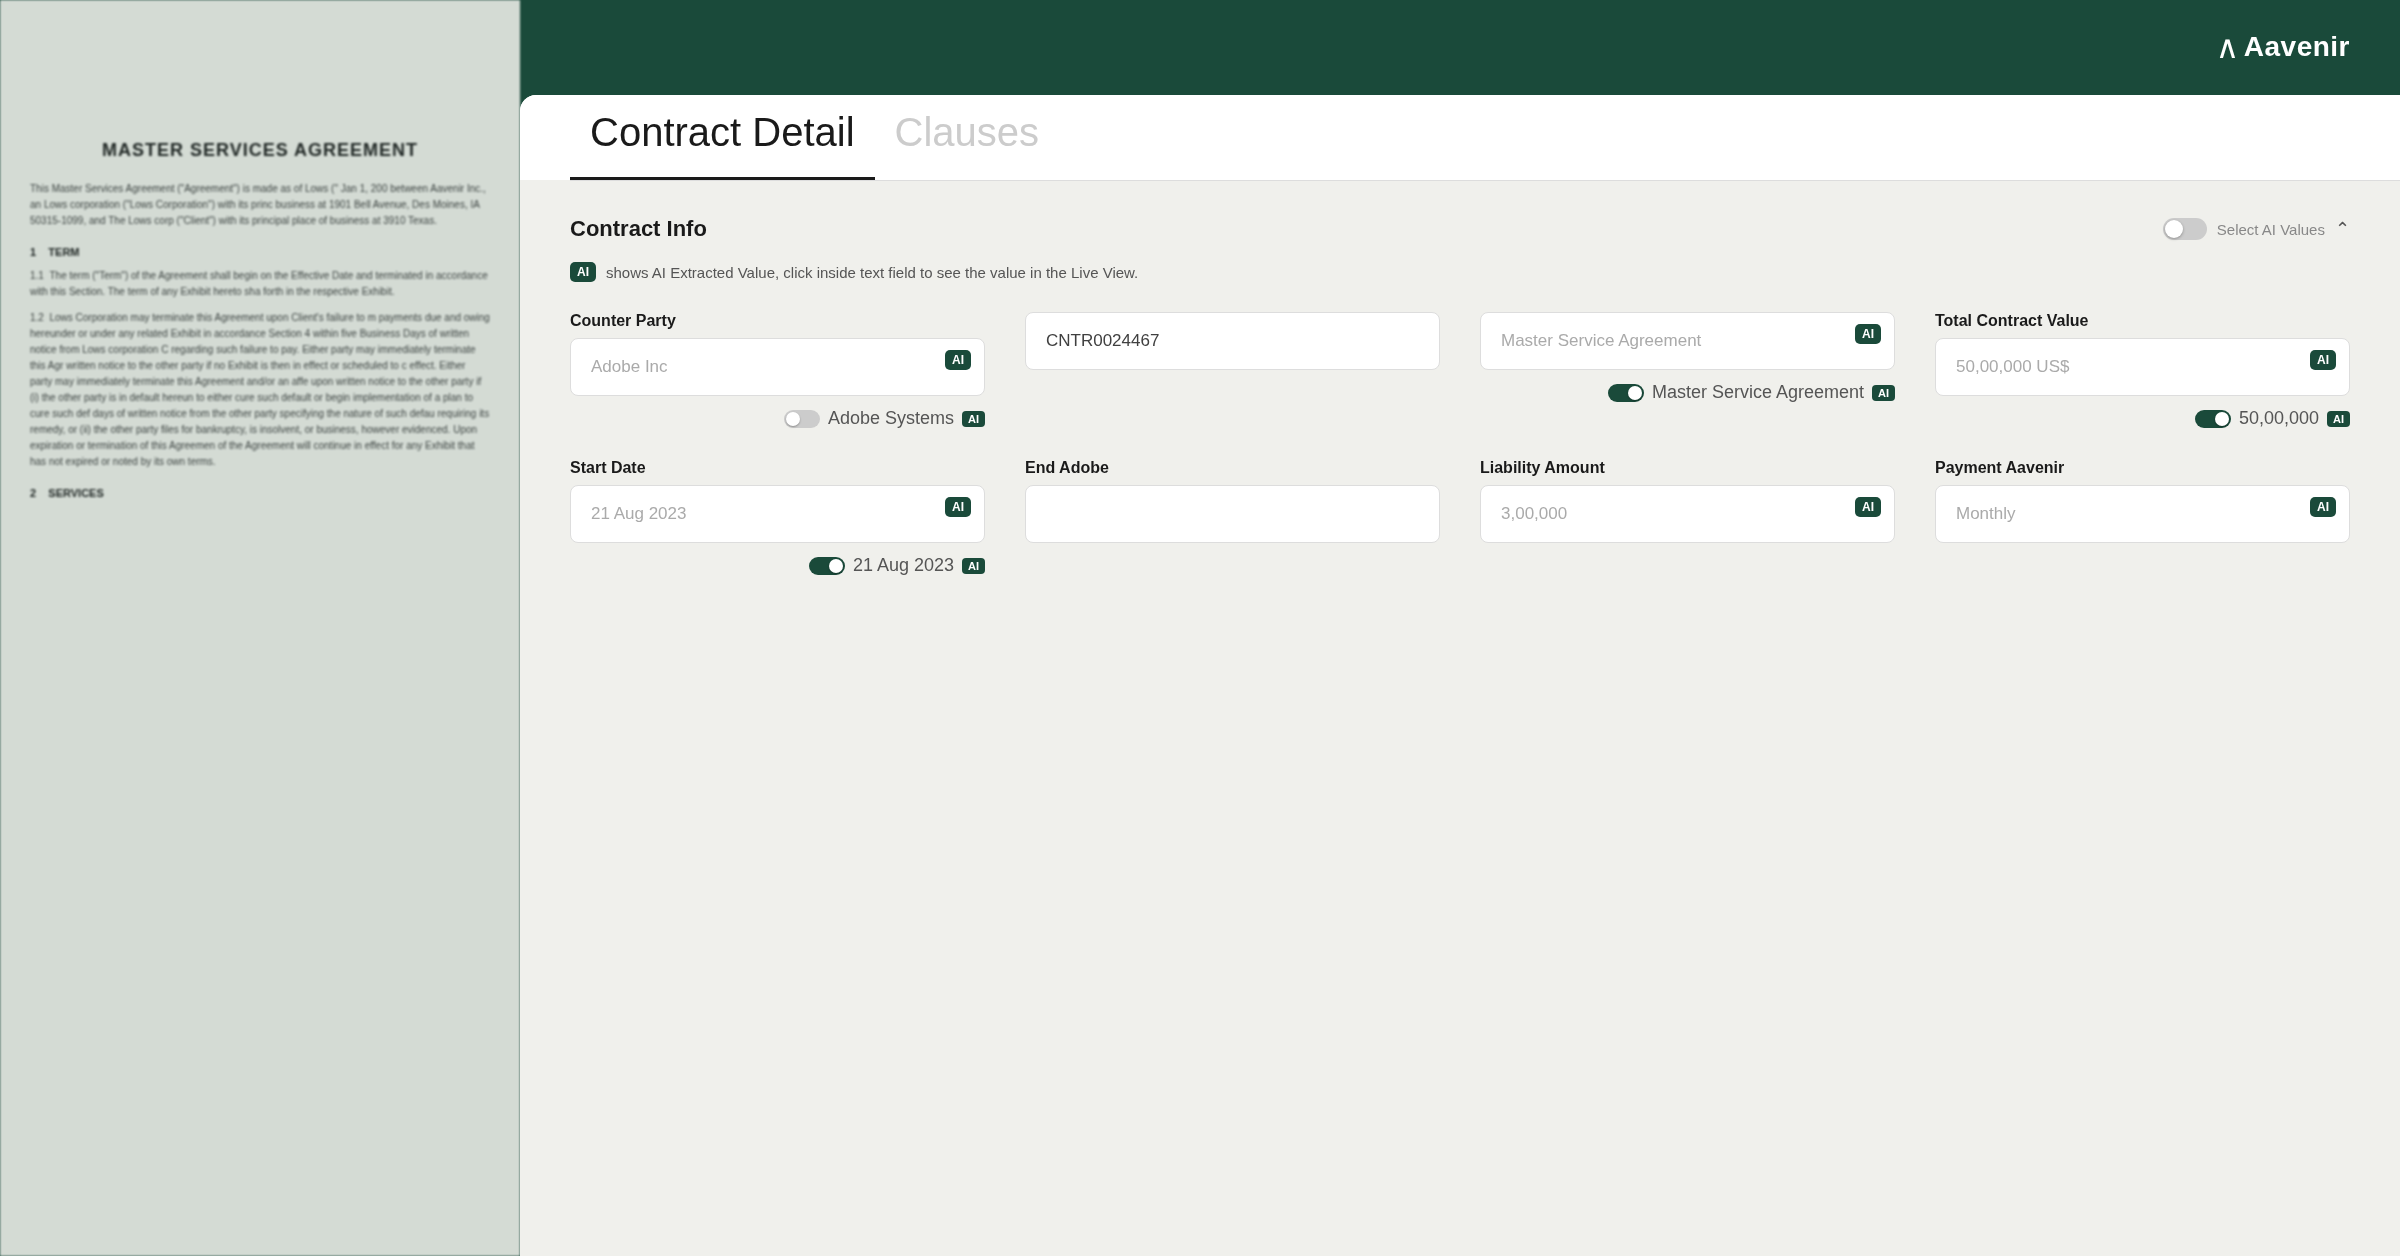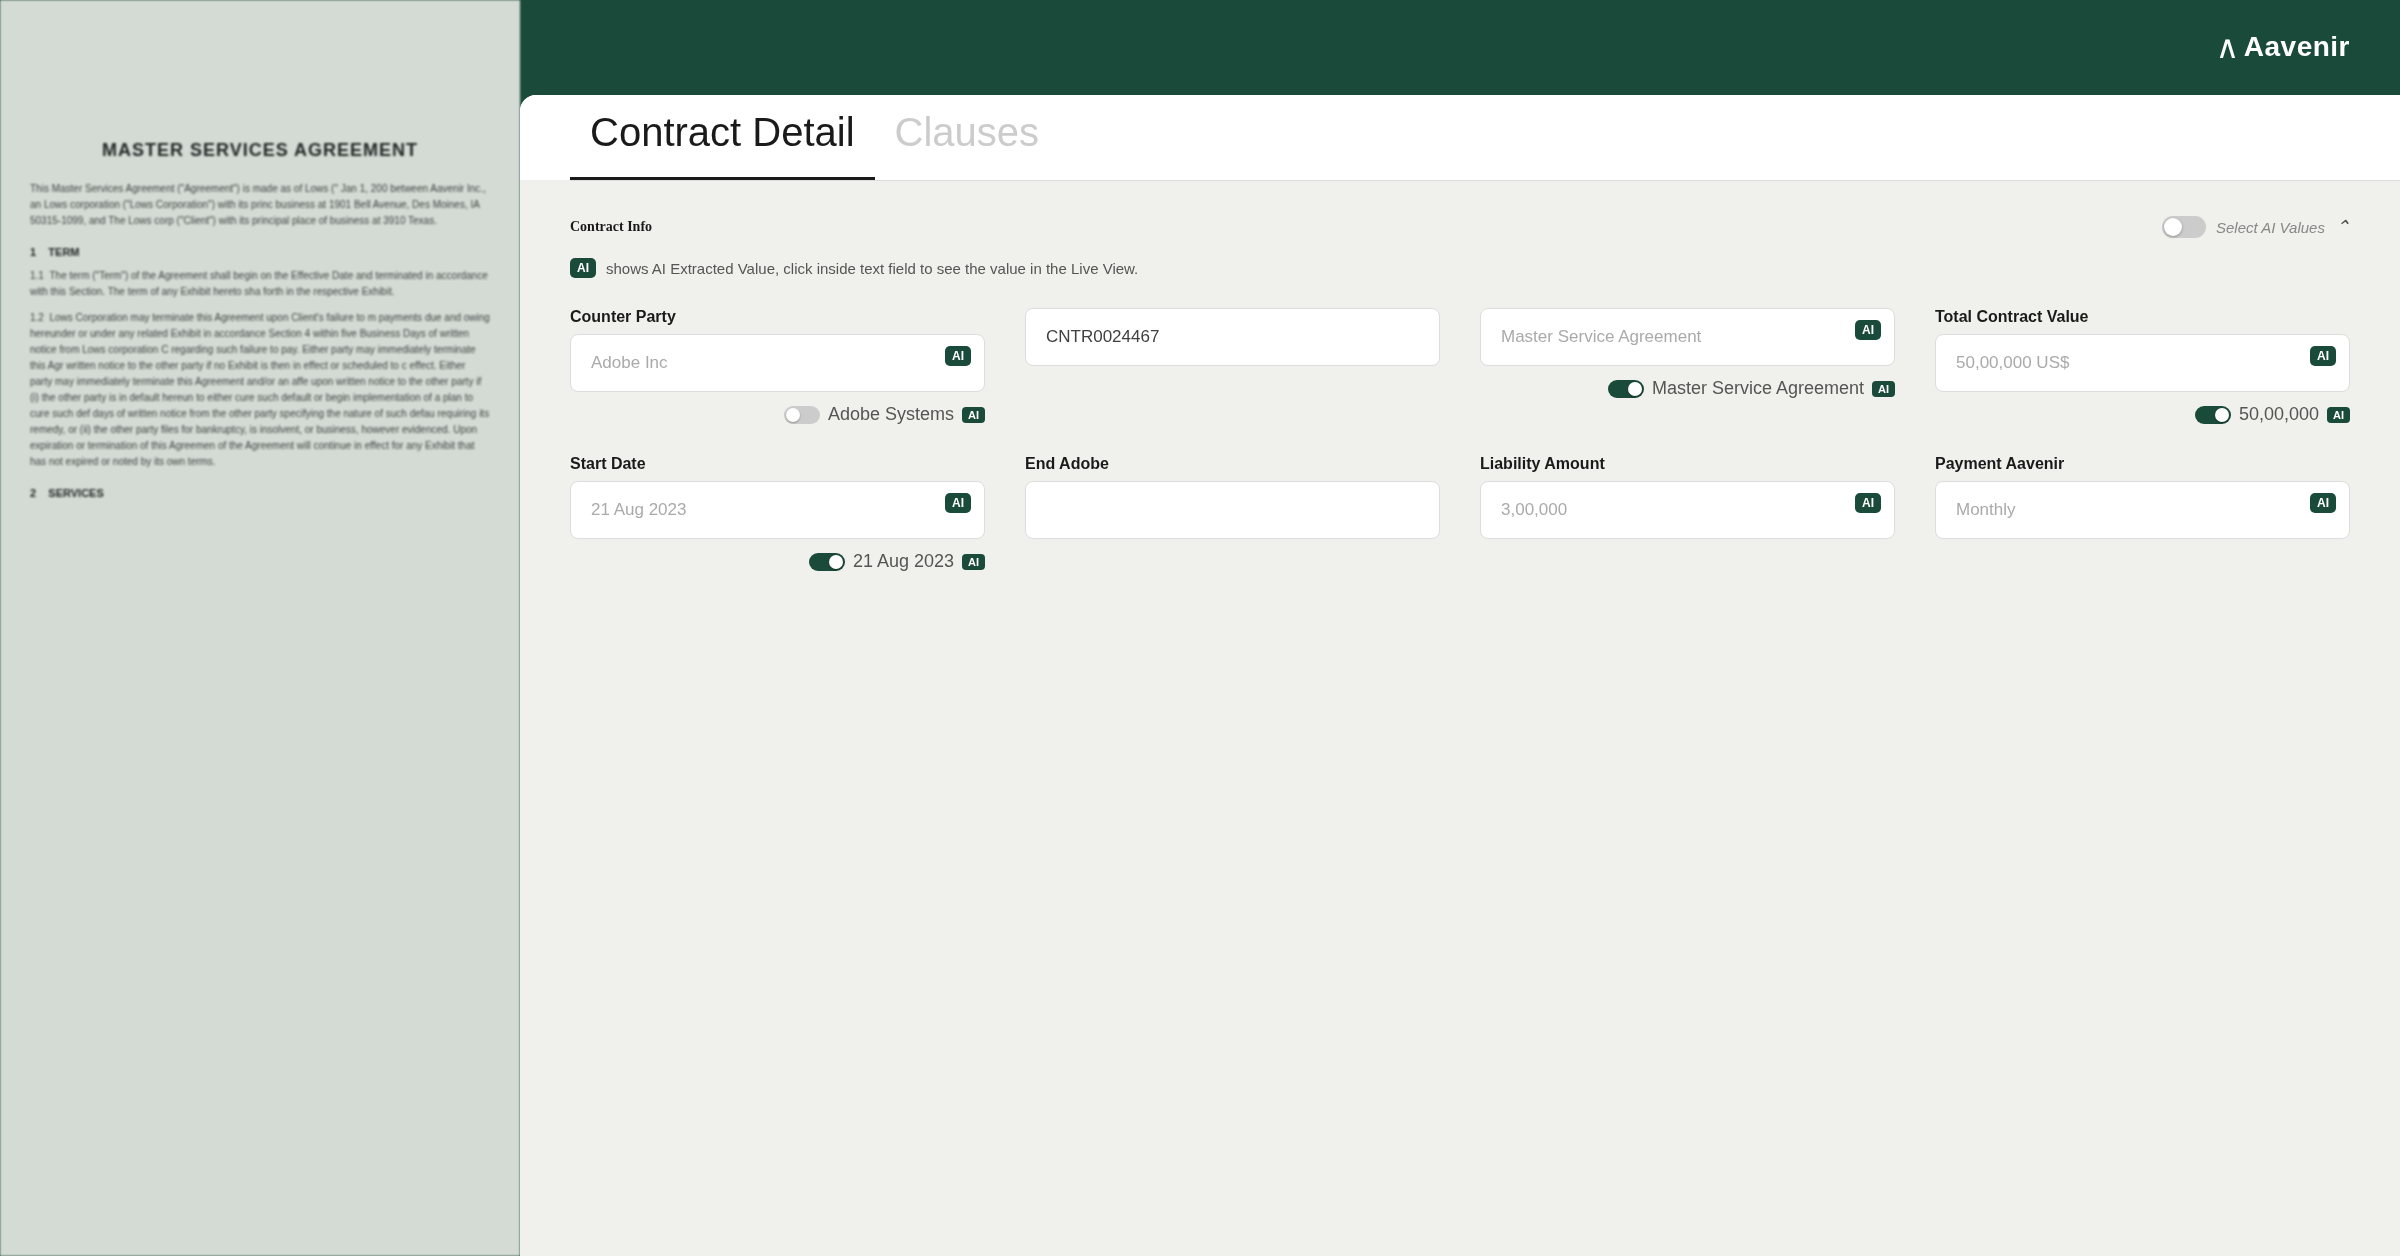--- a/index.html
+++ b/index.html
@@ -115,30 +115,28 @@
     }
 
     
     .section-header {
       display: flex;
       justify-content: space-between;
       align-items: center;
       margin-bottom: 20px;
     }
     .section-title {
-      font-size: 14px;
+      font-size: 22px;
       font-weight: 600;
       color: #1a1a1a;
-      font-family: Liberation Serif, serif;
     }
     .ai-toggle-area {
       display: flex;
       align-items: center;
       gap: 10px;
-      font-style: italic;
     }
     .toggle-track {
       width: 44px;
       height: 22px;
       background: #ccc;
       border-radius: 11px;
       position: relative;
     }
     .toggle-thumb {
       width: 18px;

